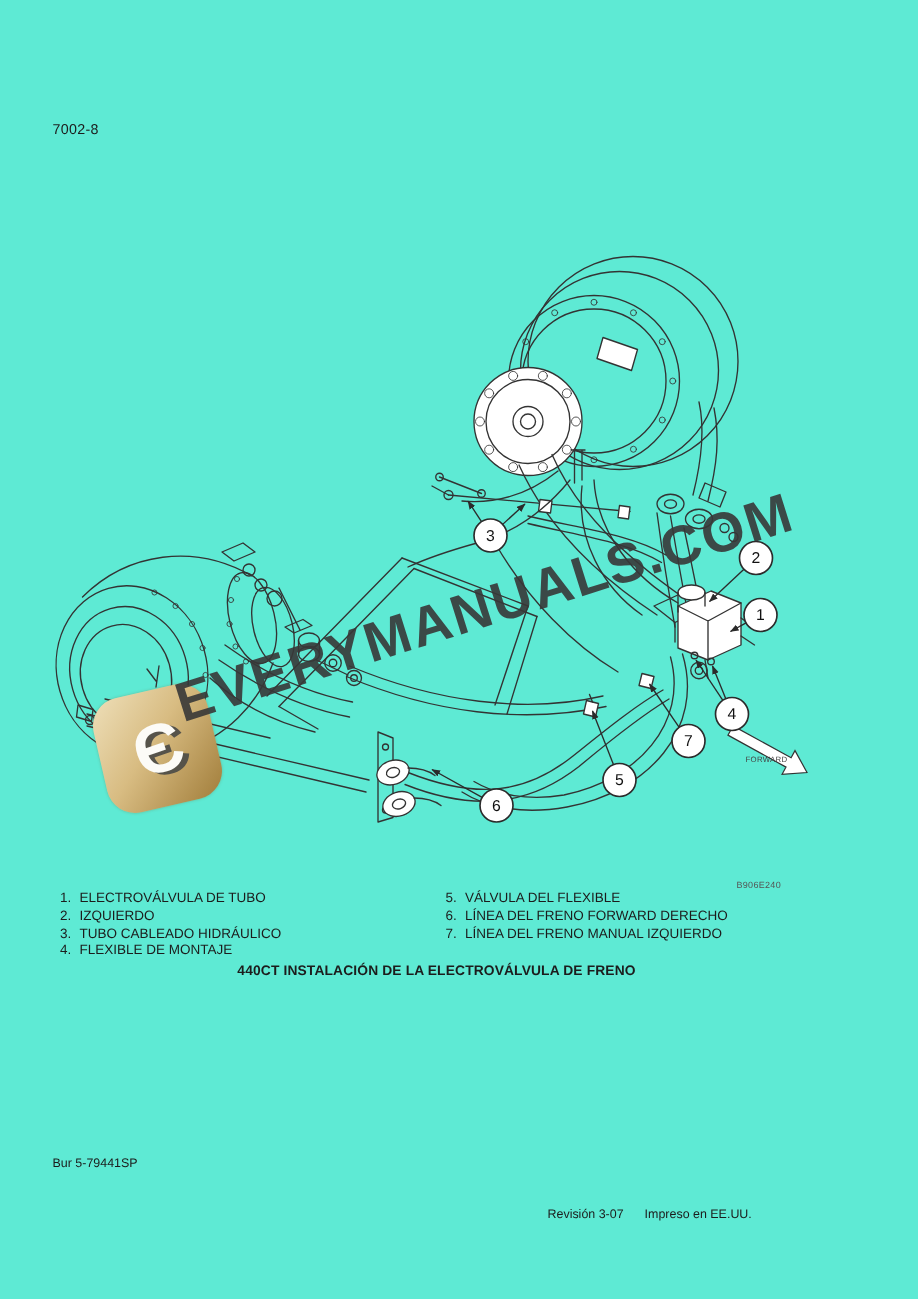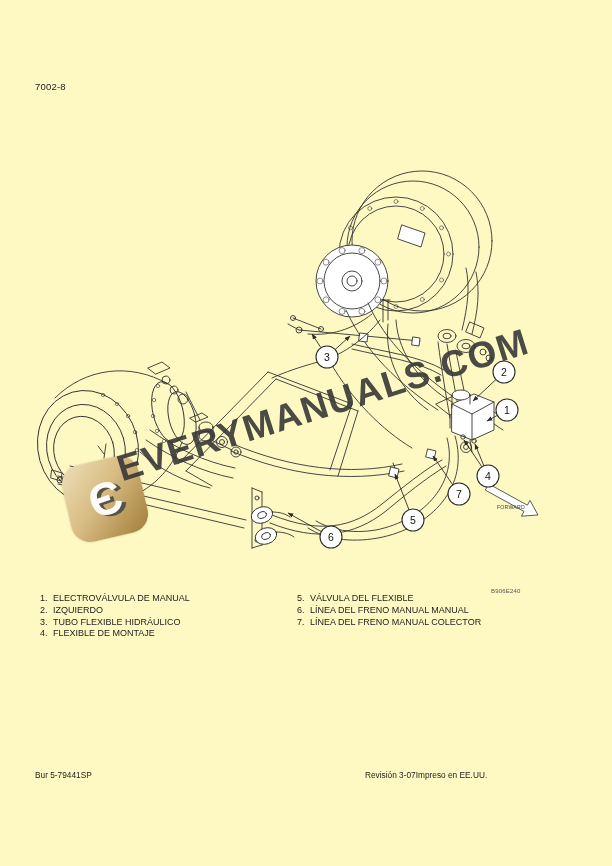--- a/index.html
+++ b/index.html
@@ -1,16 +1,16 @@
 <!DOCTYPE html>
 <html><head>
 <meta charset="utf-8">
 <style>
   html,body{margin:0;padding:0;background:#e8e8e8;}
-  .page{position:relative;width:612px;height:866px;background:#fef9c3;overflow:hidden;
+  .page{position:relative;width:612px;height:866px;background:#5eead4;overflow:hidden;
         font-family:"Liberation Sans",sans-serif;color:#1c1c1c;}
   .page-number{position:absolute;left:35px;top:81px;font-size:9.5px;letter-spacing:.2px;}
 
   
   .art,.overlay{position:absolute;left:0;top:0;width:612px;height:866px;}
   .art{z-index:1;}
   .overlay{z-index:4;pointer-events:none;}
   .s{stroke:#333;fill:none;stroke-width:.9;stroke-linecap:round;stroke-linejoin:round;}
   .thin{stroke-width:.55;}
   .wht{fill:#fff;stroke:#333;stroke-width:.9;}
@@ -37,21 +37,21 @@
   #legend-left{left:40px;}
   #legend-right{left:297px;}
   .legend-row{display:flex;}
   .legend-row .ln{width:13px;flex:0 0 13px;}
 
   .caption{position:absolute;left:40px;top:642px;width:502px;text-align:center;
            font-size:9.2px;font-weight:bold;letter-spacing:.1px;}
 
   
   .footer-left{position:absolute;left:35px;top:770px;font-size:8.3px;}
-  .footer-right{position:absolute;left:365px;top:770px;display:flex;font-size:8.3px;justify-content:center;}
+  .footer-right{position:absolute;left:365px;top:804px;display:flex;gap:14px;font-size:8.3px;justify-content:center;}
 </style>
 </head>
 <body>
 
 <div class="page">
 
   <div class="page-number">7002-8</div>
 
   <svg class="art" viewBox="0 0 612 866">
 
@@ -269,50 +269,51 @@
         <circle cx="459" cy="494" r="11" class="co-circle"></circle>
         <text x="459" y="494" dy="3.6" class="co-num">7</text>
       </g>
   </svg>
 
   <span class="img-code">B906E240</span>
 
   <div class="legend-col" id="legend-left">
       <div class="legend-row">
         <span class="ln">1.</span>
-        <span>ELECTROVÁLVULA DE MANUAL</span>
+        <span>ELECTROVÁLVULA DE TUBO</span>
       </div>
       <div class="legend-row">
         <span class="ln">2.</span>
         <span>IZQUIERDO</span>
       </div>
       <div class="legend-row">
         <span class="ln">3.</span>
-        <span>TUBO FLEXIBLE HIDRÁULICO</span>
+        <span>TUBO CABLEADO HIDRÁULICO</span>
       </div>
       <div class="legend-row">
         <span class="ln">4.</span>
         <span>FLEXIBLE DE MONTAJE</span>
       </div>
     </div>
   <div class="legend-col" id="legend-right">
       <div class="legend-row">
         <span class="ln">5.</span>
         <span>VÁLVULA DEL FLEXIBLE</span>
       </div>
       <div class="legend-row">
         <span class="ln">6.</span>
-        <span>LÍNEA DEL FRENO MANUAL MANUAL</span>
+        <span>LÍNEA DEL FRENO FORWARD DERECHO</span>
       </div>
       <div class="legend-row">
         <span class="ln">7.</span>
-        <span>LÍNEA DEL FRENO MANUAL COLECTOR</span>
+        <span>LÍNEA DEL FRENO MANUAL IZQUIERDO</span>
       </div>
     </div>
 
+  <div class="caption">440CT INSTALACIÓN DE LA ELECTROVÁLVULA DE FRENO</div>
 
   <div class="footer-left">Bur 5-79441SP</div>
   <div class="footer-right">
     <span>Revisión 3-07</span>
     <span>Impreso en EE.UU.</span>
   </div>
 
 </div>
 
 </body></html>

